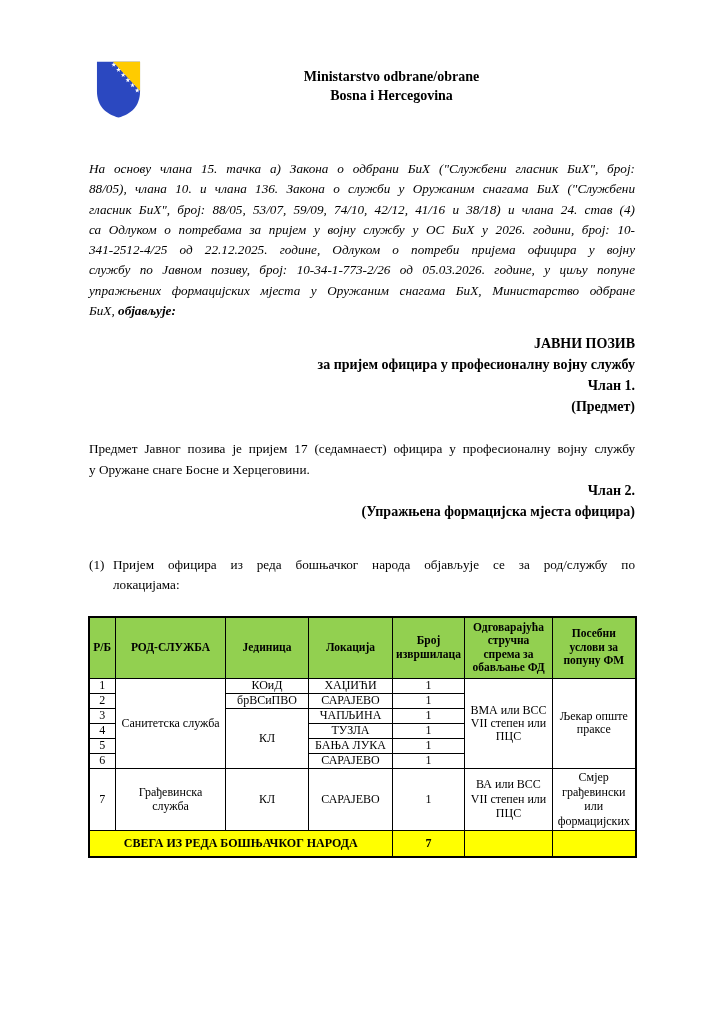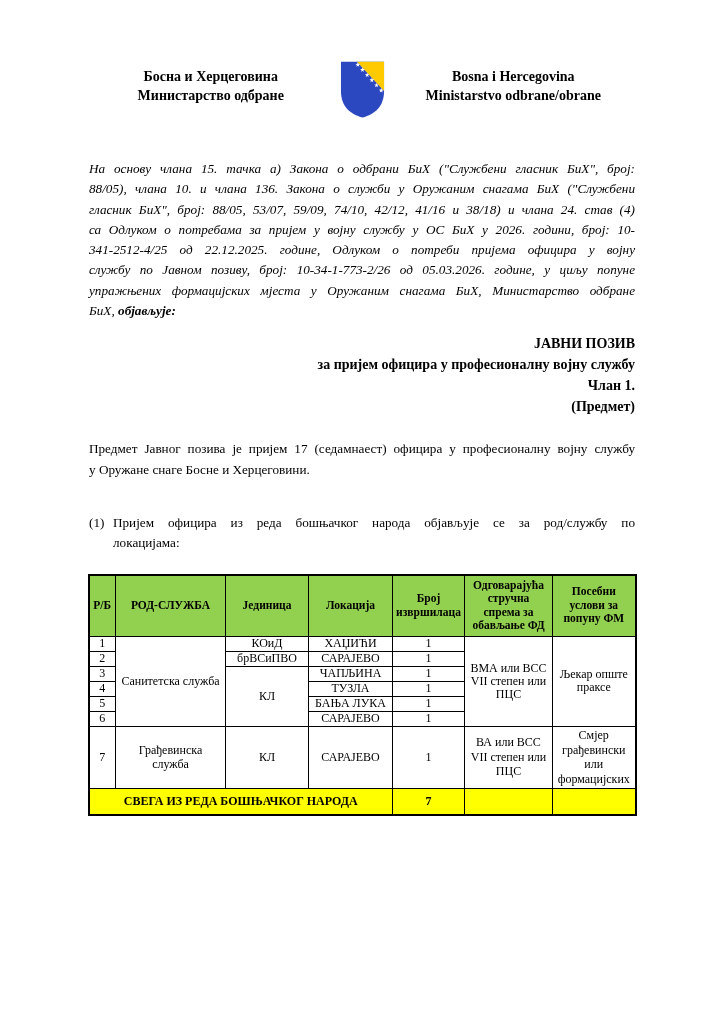--- a/index.html
+++ b/index.html
@@ -74,42 +74,38 @@
     line-height:14px;
   }
   b{font-weight:bold;}
 </style>
 </head>
 <body>
 
 <div class="page">
 
   <div class="doc-header">
-    <div class="hdr-block">
-      <div>Босна и Херцеговина</div>
-      <div>Министарство одбране</div>
-    </div>
     <svg class="crest" viewBox="0 0 100 126" aria-hidden="true">
       <defs>
         <polygon id="star-shape" points="0,-5.4 1.27,-1.75 5.14,-1.67 2.05,0.67 3.18,4.37 0,2.16 -3.18,4.37 -2.05,0.67 -5.14,-1.67 -1.27,-1.75"></polygon>
       </defs>
       <path d="M4,4 H96 V66 C96,100 76,115 50,123 C24,115 4,100 4,66 Z" fill="#2B48C0"></path>
       <polygon points="38,4 96,4 96,66" fill="#FFCB00"></polygon>
       <g fill="#FFFFFF">
         <use href="#star-shape" transform="translate(40,10)"></use>
         <use href="#star-shape" transform="translate(50,21)"></use>
         <use href="#star-shape" transform="translate(60,32)"></use>
         <use href="#star-shape" transform="translate(70,43)"></use>
         <use href="#star-shape" transform="translate(80,54)"></use>
         <use href="#star-shape" transform="translate(90,65)"></use>
       </g>
     </svg>
     <div class="hdr-block">
+      <div>Ministarstvo odbrane/obrane</div>
       <div>Bosna i Hercegovina</div>
-      <div>Ministarstvo odbrane/obrane</div>
     </div>
   </div>
 
   <div class="intro">
     <div class="jl">На основу члана 15. тачка а) Закона о одбрани БиХ ("Службени гласник БиХ", број:</div>
     <div class="jl">88/05), члана 10. и члана 136. Закона о служби у Оружаним снагама БиХ ("Службени</div>
     <div class="jl">гласник БиХ", број: 88/05, 53/07, 59/09, 74/10, 42/12, 41/16 и 38/18) и члана 24. став (4)</div>
     <div class="jl">са Одлуком о потребама за пријем у војну службу у ОС БиХ у 2026. години, број: 10-</div>
     <div class="jl">341-2512-4/25 од 22.12.2025. године, Одлуком о потреби пријема официра у војну</div>
     <div class="jl">службу по Јавном позиву, број: 10-34-1-773-2/26 од 05.03.2026. године, у циљу попуне</div>
@@ -124,20 +120,24 @@
 
   <div class="center-bold clan-block">
     <div>Члан 1.</div>
     <div>(Предмет)</div>
   </div>
   <div class="body-par">
     <div class="jl">Предмет Јавног позива је пријем 17 (седамнаест) официра у професионалну војну службу</div>
     <div class="ln">у Оружане снаге Босне и Херцеговини.</div>
   </div>
 
+  <div class="center-bold clan-block">
+    <div>Члан 2.</div>
+    <div>(Упражњена формацијска мјеста официра)</div>
+  </div>
   <div class="item">
     <div class="item-marker">(1)</div>
     <div class="item-body">
       <div class="jl">Пријем официра из реда бошњачког народа објављује се за род/службу по</div>
       <div class="ln">локацијама:</div>
     </div>
   </div>
 
   <table class="vtable">
     <colgroup>

